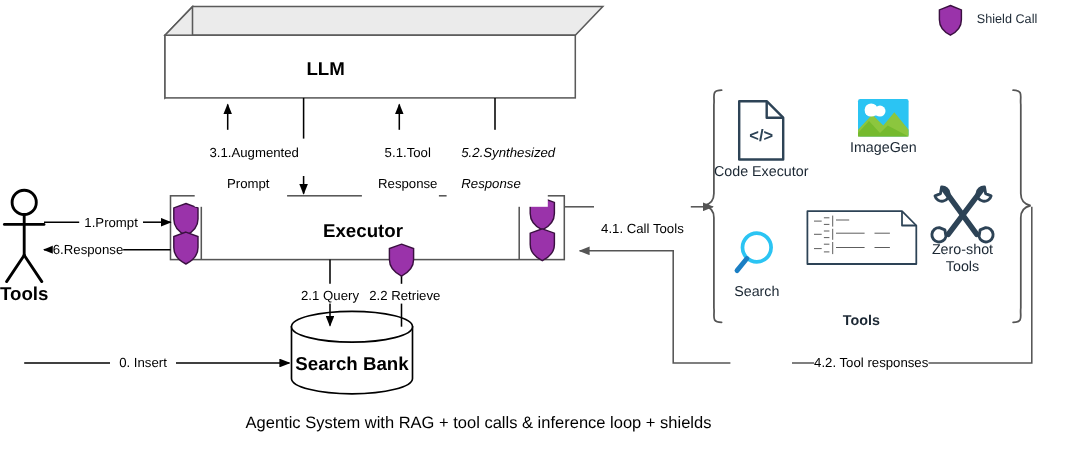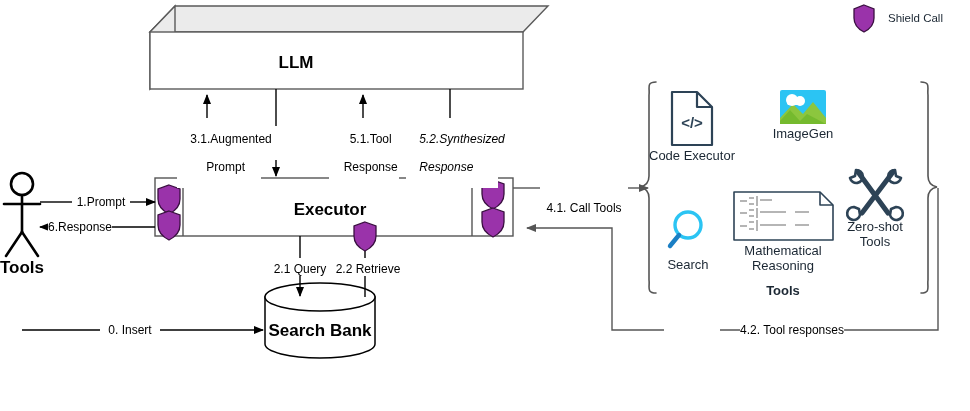--- a/index.html
+++ b/index.html
@@ -273,28 +273,25 @@
   <div class="lbl lbl-bg" style="left:584px; top:181px; transform:translateX(-50%);margin-top:20px;">4.1. Call Tools</div>
 
   <div class="lbl lbl-bg" style="left:792px; top:323px; transform:translateX(-50%);text-align:right;">4.2. Tool responses</div>
 
   <div class="icon-lbl" style="left:692px; top:148px; transform:translateX(-50%);">Code Executor</div>
 
   <div class="icon-lbl" style="left:803px; top:126px; transform:translateX(-50%);">ImageGen</div>
 
   <div class="icon-lbl" style="left:688px; top:257px; transform:translateX(-50%);">Search</div>
 
-  <div class="icon-lbl" style="left:783px; top:243px; transform:translateX(-50%); width:120px;">
-    <span>Mathematical</span><br>
-    <span>Reasoning</span>
-  </div>
 
   <div class="icon-lbl" style="left:875px; top:219px; transform:translateX(-50%); width:86px;">
     <span>Zero-shot</span><br>
     <span>Tools</span>
   </div>
 
   <div class="tools-title" style="left:783px; top:283px; transform:translateX(-50%);">Tools</div>
 
   <div class="legend-lbl" style="left:888px; top:12px;">Shield Call</div>
 
+  <div class="caption" style="left:435px; top:376px; transform:translateX(-50%);">Agentic System with RAG + tool calls &amp; inference loop + shields</div>
 
 </div>
 
 </body></html>

